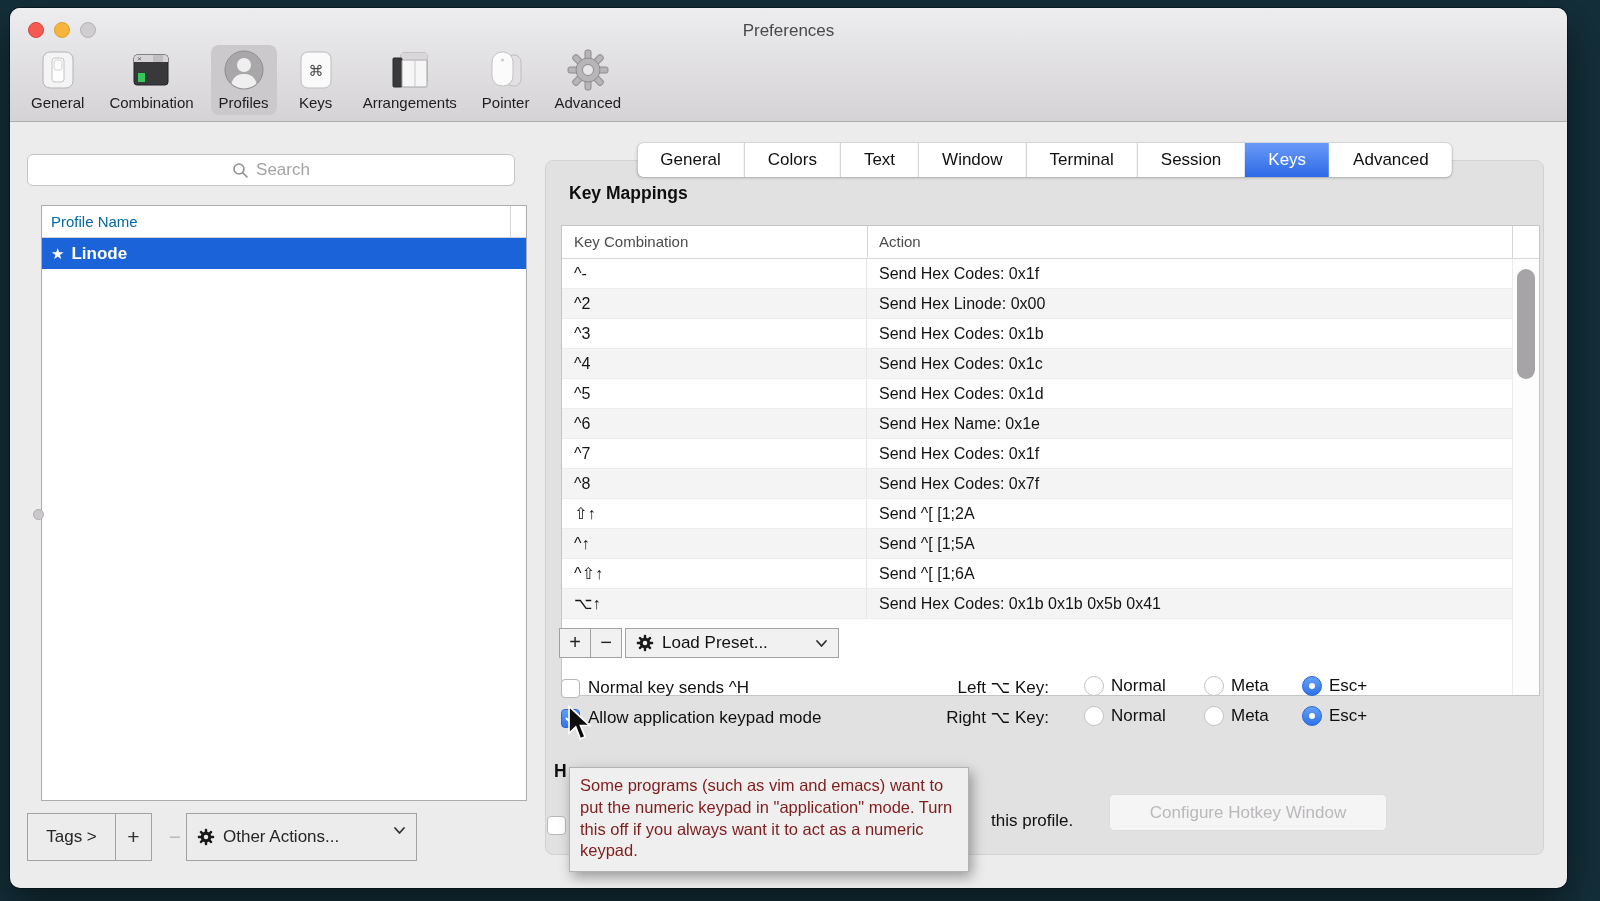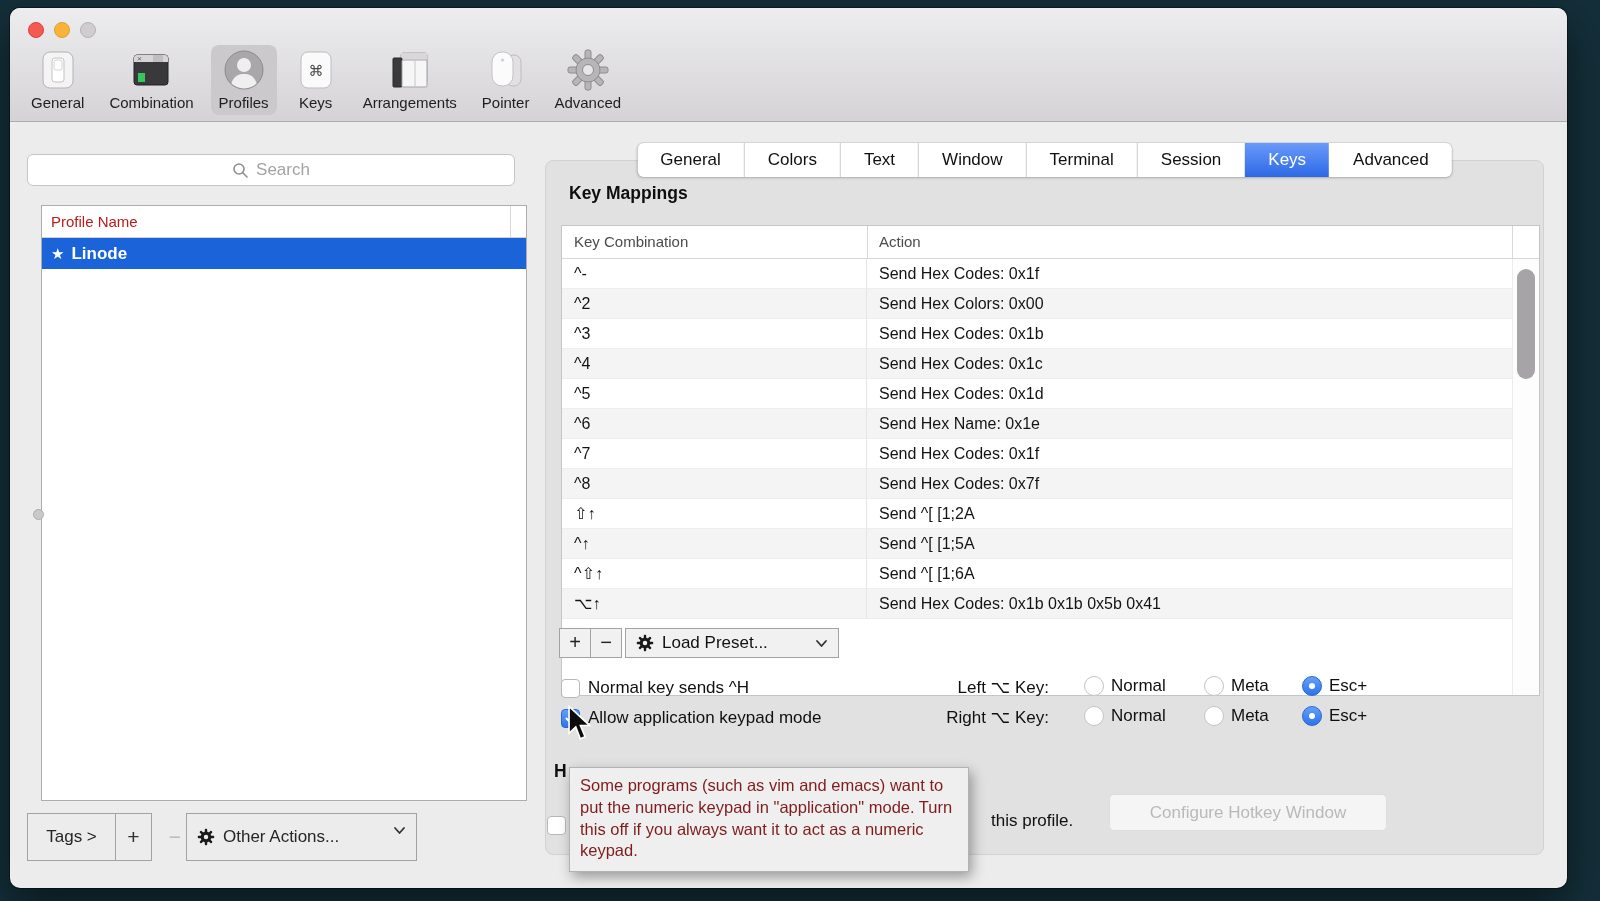--- a/index.html
+++ b/index.html
@@ -41,21 +41,21 @@
     background:#fff; border:1px solid #c6c4c6; border-radius:6px;
     display:flex; align-items:center; justify-content:center; gap:7px;
   }
   .search .ph{ font-size:17px; color:#a3a3a3; }
   .profile-list{
     position:absolute; left:31px; top:197px; width:486px; height:596px;
     background:#fff; border:1px solid #aeacae;
   }
   .pl-header{
     position:relative; height:32px; line-height:31px; padding-left:9px;
-    font-size:15px; color:#b91c1c; border-bottom:1px solid #d2d0d2;
+    font-size:15px; color:#0369a1; border-bottom:1px solid #d2d0d2;
   }
   .pl-header::after{ content:""; position:absolute; right:15px; top:0; bottom:0;
     border-left:1px solid #d8d6d8; }
   .profile-row{
     height:31px; background:#1b63d9; color:#fff; display:flex; align-items:center;
     padding-left:9px; font-size:17px; font-weight:600;
   }
   .profile-row .star{ margin-right:7px; font-size:15px; }
   .pane-dot{
     position:absolute; left:23px; top:501px; width:11px; height:11px; border-radius:50%;
@@ -157,20 +157,21 @@
 <body>
 
 <div class="window">
 
   <div class="chrome">
     <div class="lights">
       <span class="light red"></span>
       <span class="light yellow"></span>
       <span class="light gray"></span>
     </div>
+    <div class="win-title">Preferences</div>
     <div class="toolbar" id="toolbar">
         <div class="tb-item">
           <div class="tb-icon">
             <svg viewBox="0 0 44 44">
               <rect x="7" y="4" width="30" height="36" rx="7" fill="#f5f4f5" stroke="#b3b1b3"></rect>
               <rect x="16" y="10" width="12" height="24" rx="3" fill="#fff" stroke="#c5c3c5"></rect>
               <rect x="18" y="12" width="8" height="10" rx="2" fill="#fdfdfd" stroke="#d6d4d6"></rect>
             </svg>
           </div>
           <div class="tb-label">General</div>
@@ -312,21 +313,21 @@
         <span class="vd1"></span>
           <span class="vd2"></span>
       </div>
       <div class="km-body" id="km-body">
           <div class="trow">
             <div class="tc-key">^-</div>
             <div class="tc-action">Send Hex Codes: 0x1f</div>
           </div>
           <div class="trow alt">
             <div class="tc-key">^2</div>
-            <div class="tc-action">Send Hex Colors: 0x00</div>
+            <div class="tc-action">Send Hex Linode: 0x00</div>
           </div>
           <div class="trow">
             <div class="tc-key">^3</div>
             <div class="tc-action">Send Hex Codes: 0x1b</div>
           </div>
           <div class="trow alt">
             <div class="tc-key">^4</div>
             <div class="tc-action">Send Hex Codes: 0x1c</div>
           </div>
           <div class="trow">

